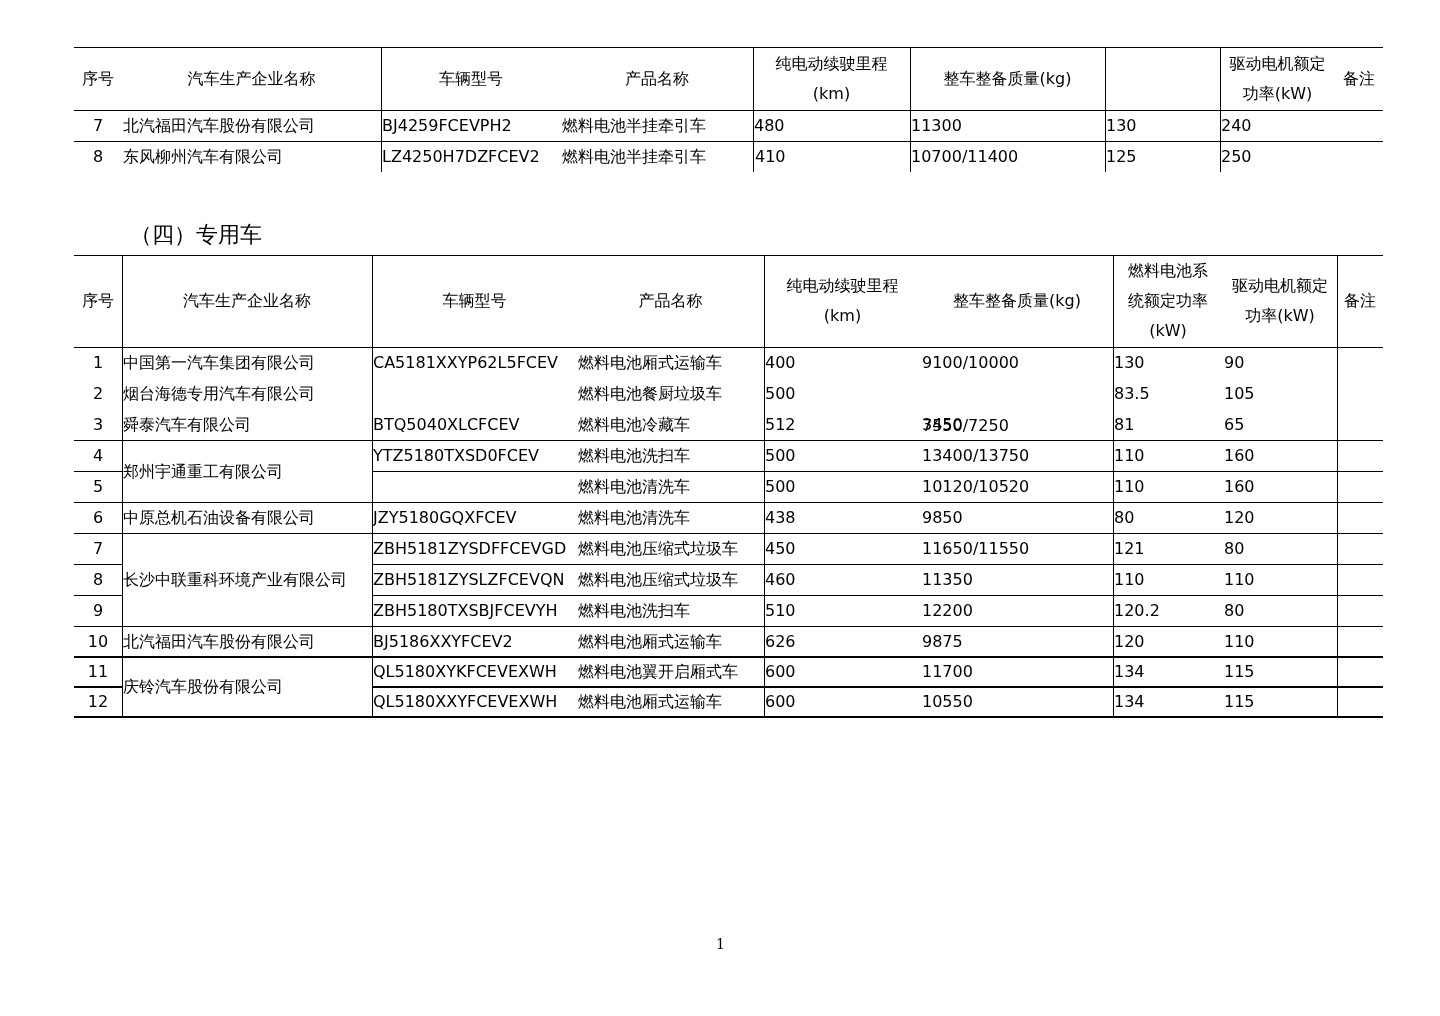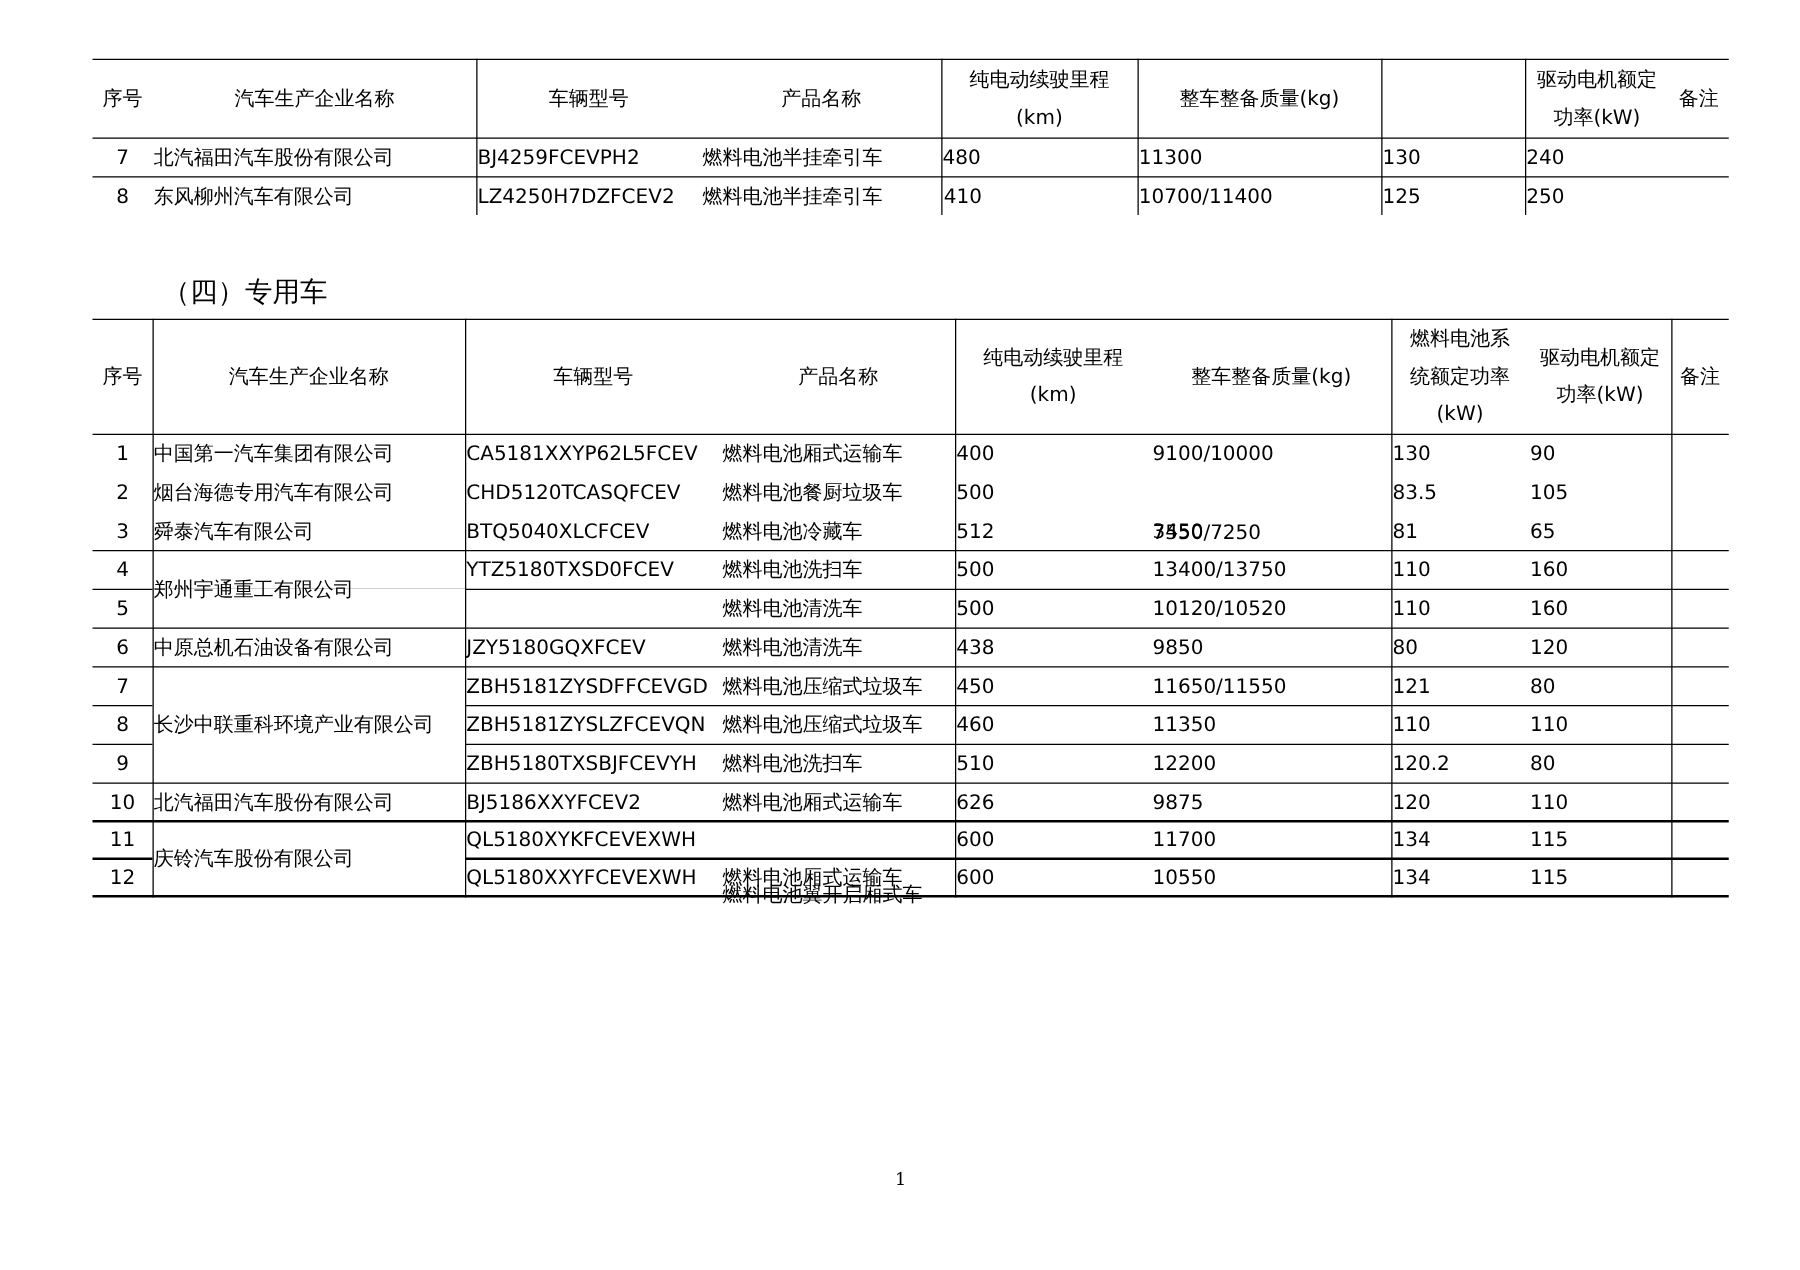--- a/index.html
+++ b/index.html
@@ -154,21 +154,20 @@
     <div class="cell l" style="left:298px; width:205px;">CA5181XXYP62L5FCEV</div>
     <div class="cell l" style="left:503px; width:187px;">燃料电池厢式运输车</div>
     <div class="cell l" style="left:690px; width:157px;">400</div>
     <div class="cell l" style="left:847px; width:192px;">9100/10000</div>
     <div class="cell l" style="left:1039px; width:110px;">130</div>
     <div class="cell l" style="left:1149px; width:114px;">90</div>
     <div class="cell l" style="left:1263px; width:46px;"></div>
   </div>
   <div class="row" style="top:124px; height:30px;">
     <div class="cell c" style="left:0; width:48px;">2</div>
-    <div class="cell l" style="left:298px; width:205px;">CHD5120TCASQFCEV</div>
     <div class="cell l" style="left:503px; width:187px;">燃料电池餐厨垃圾车</div>
     <div class="cell l" style="left:690px; width:157px;">500</div>
     <div class="cell l" style="left:847px; width:192px;margin-top:32px;">7550/7250</div>
     <div class="cell l" style="left:1039px; width:110px;">83.5</div>
     <div class="cell l" style="left:1149px; width:114px;">105</div>
     <div class="cell l" style="left:1263px; width:46px;"></div>
   </div>
   <div class="row" style="top:155px; height:30px;">
     <div class="cell c" style="left:0; width:48px;">3</div>
     <div class="cell l" style="left:298px; width:205px;">BTQ5040XLCFCEV</div>
@@ -244,21 +243,21 @@
     <div class="cell l" style="left:503px; width:187px;">燃料电池厢式运输车</div>
     <div class="cell l" style="left:690px; width:157px;">626</div>
     <div class="cell l" style="left:847px; width:192px;">9875</div>
     <div class="cell l" style="left:1039px; width:110px;">120</div>
     <div class="cell l" style="left:1149px; width:114px;">110</div>
     <div class="cell l" style="left:1263px; width:46px;"></div>
   </div>
   <div class="row" style="top:403px; height:28px;">
     <div class="cell c" style="left:0; width:48px;">11</div>
     <div class="cell l" style="left:298px; width:205px;">QL5180XYKFCEVEXWH</div>
-    <div class="cell l" style="left:503px; width:187px;margin-top:44px;">燃料电池翼开启厢式车</div>
+    <div class="cell l" style="left:503px; width:187px;">燃料电池翼开启厢式车</div>
     <div class="cell l" style="left:690px; width:157px;">600</div>
     <div class="cell l" style="left:847px; width:192px;">11700</div>
     <div class="cell l" style="left:1039px; width:110px;">134</div>
     <div class="cell l" style="left:1149px; width:114px;">115</div>
     <div class="cell l" style="left:1263px; width:46px;"></div>
   </div>
   <div class="row" style="top:433px; height:28px;">
     <div class="cell c" style="left:0; width:48px;">12</div>
     <div class="cell l" style="left:298px; width:205px;">QL5180XXYFCEVEXWH</div>
     <div class="cell l" style="left:503px; width:187px;">燃料电池厢式运输车</div>

